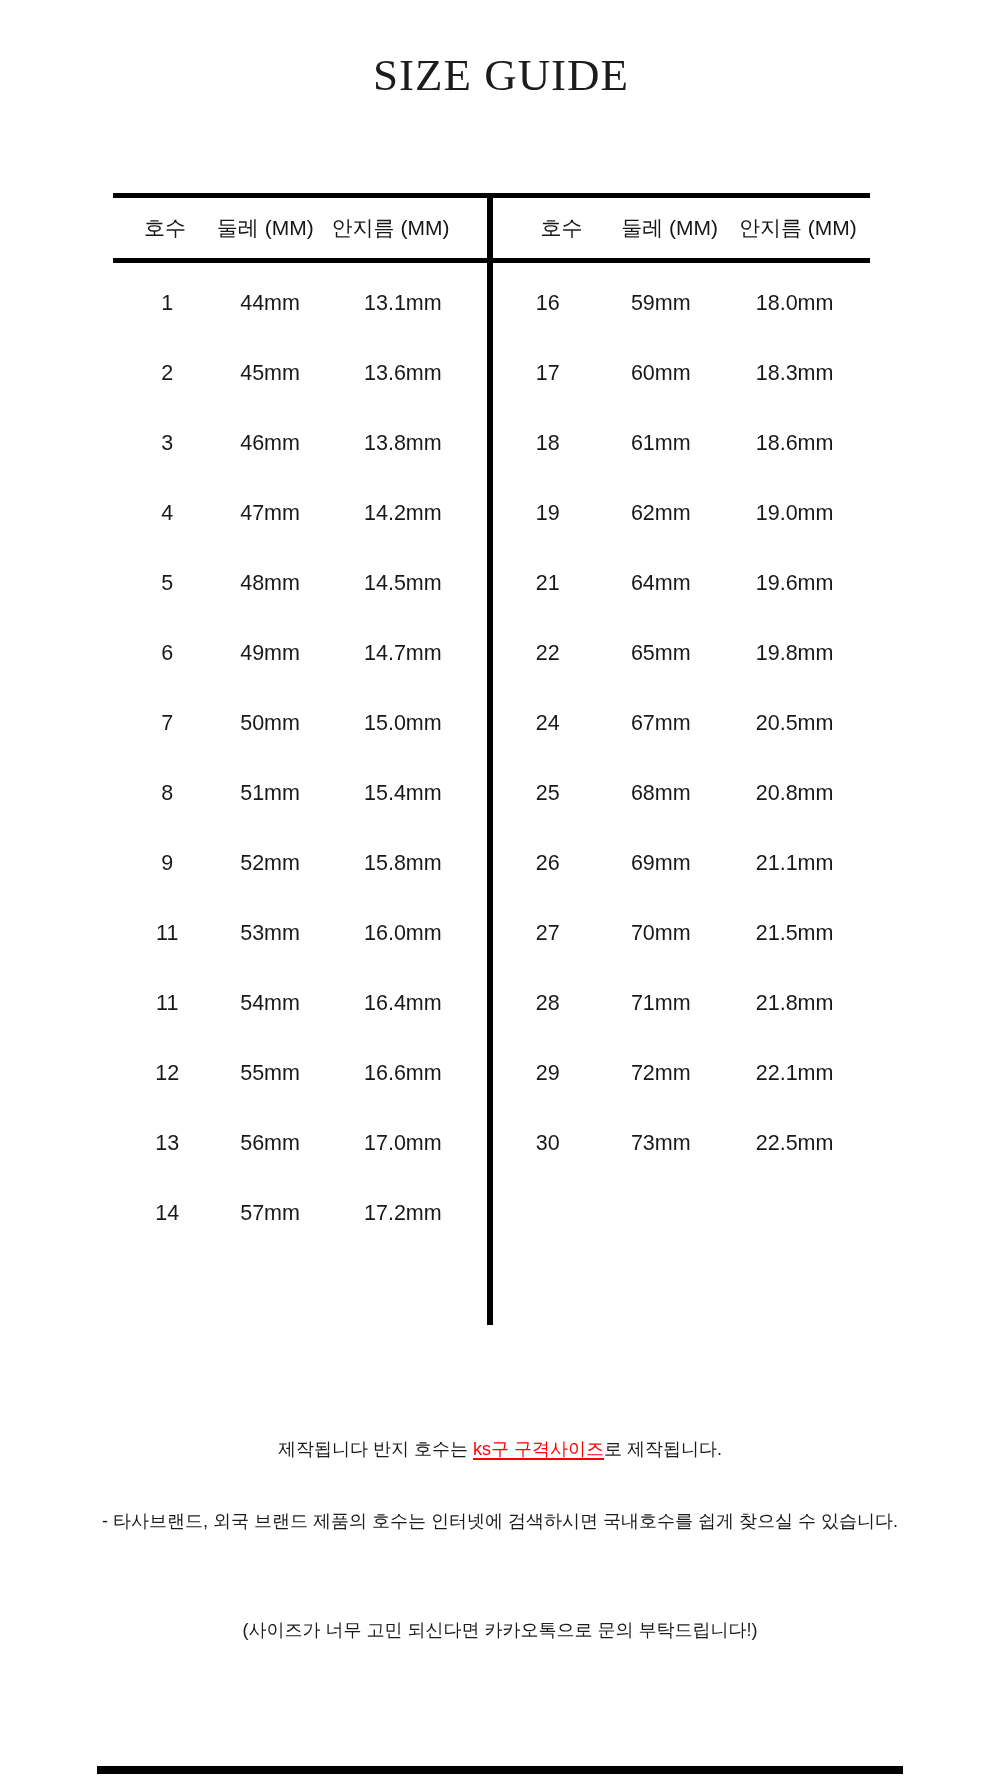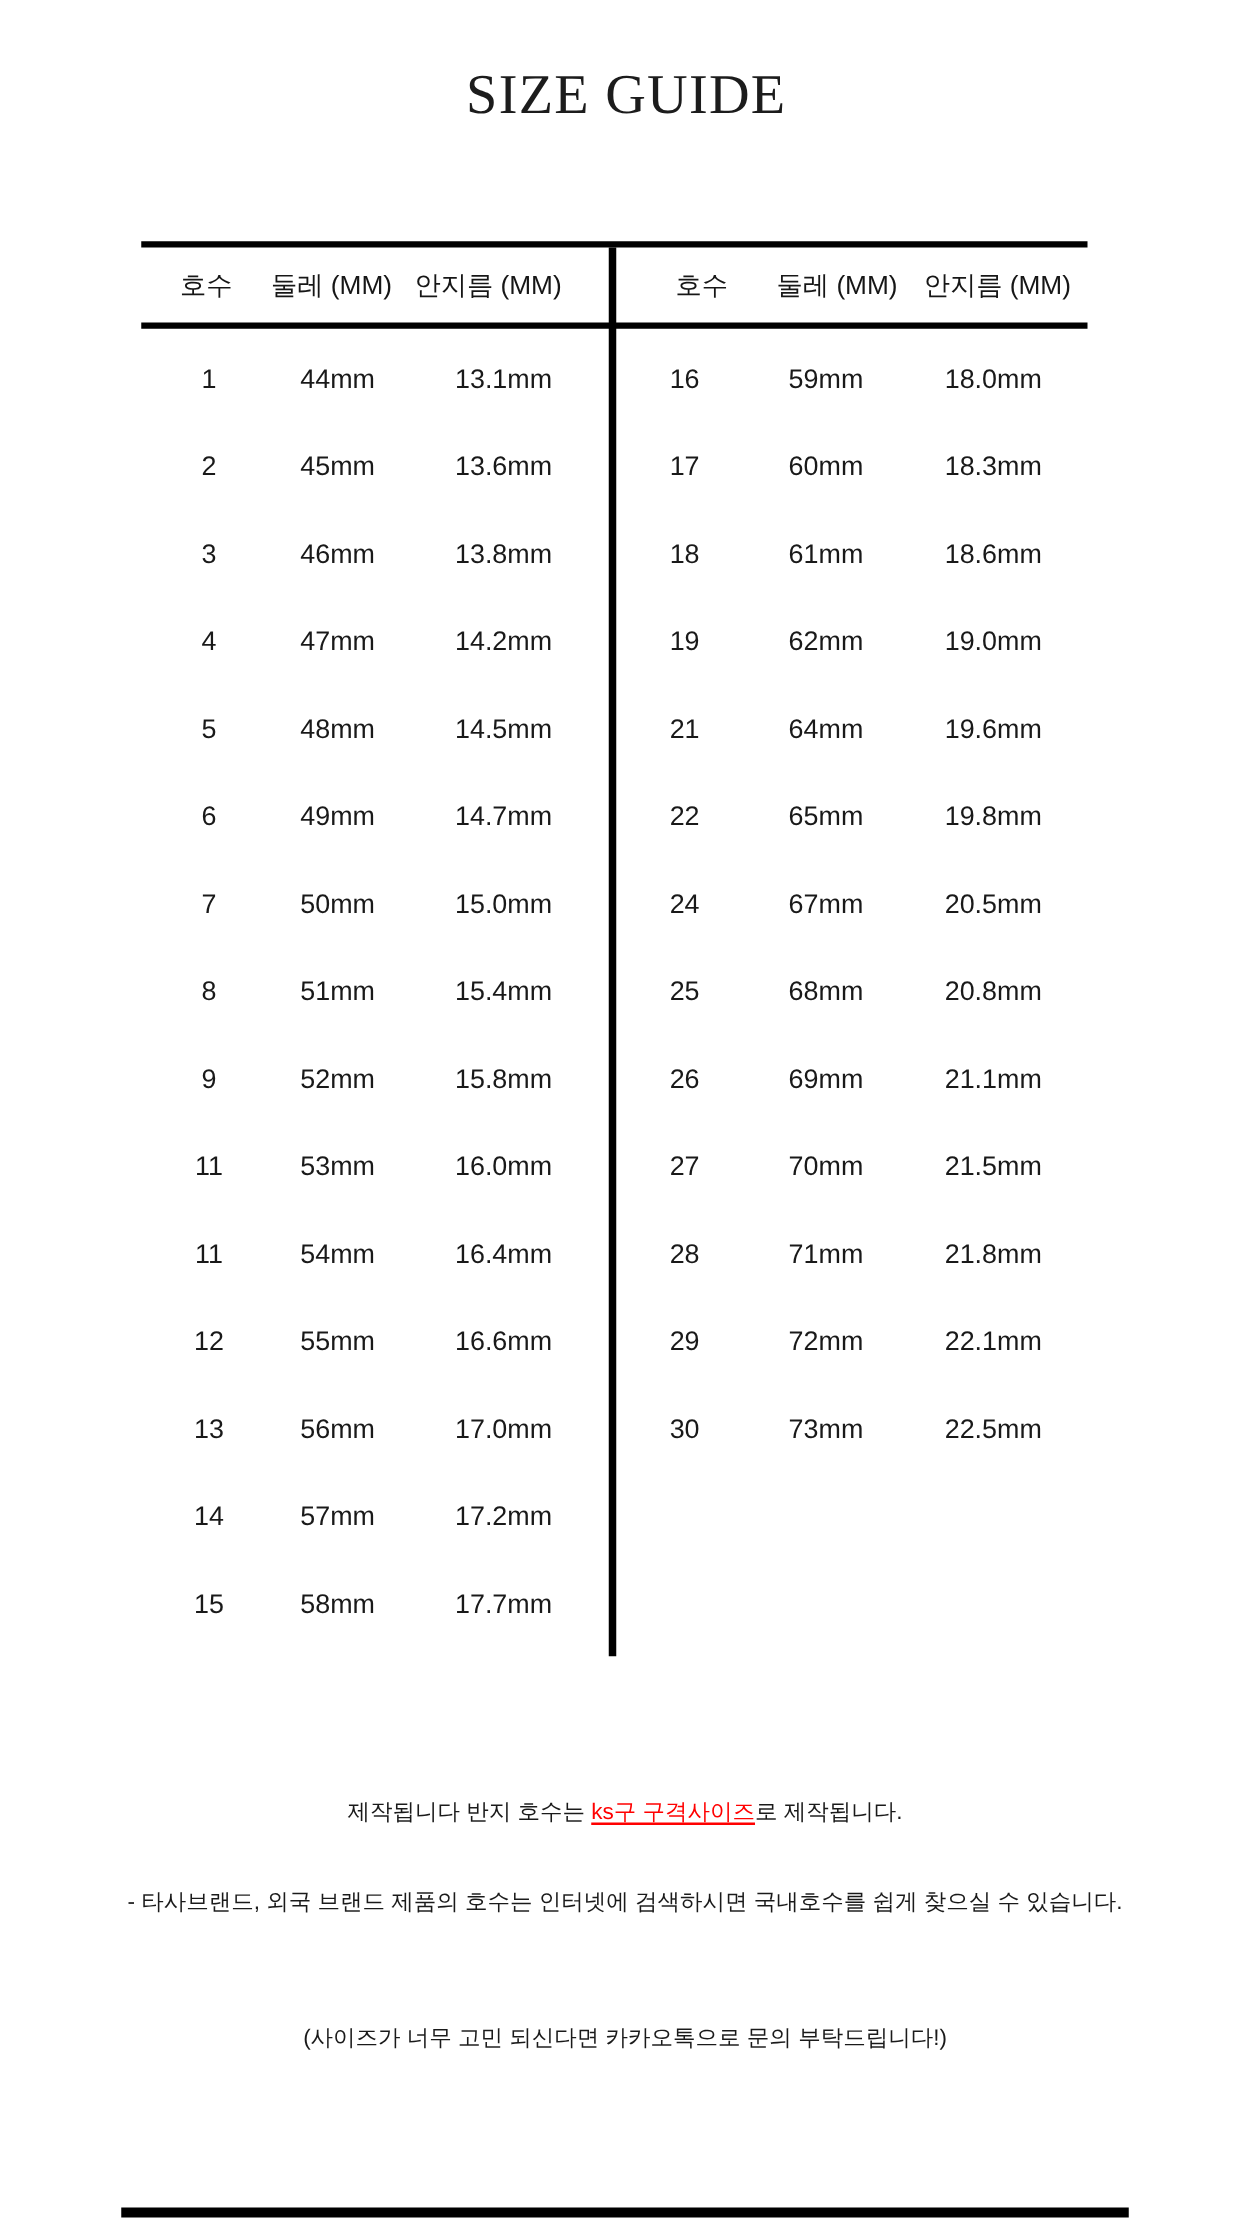--- a/index.html
+++ b/index.html
@@ -186,25 +186,20 @@
           <div class="trow">
             <div class="tcell">13</div>
             <div class="tcell">56mm</div>
             <div class="tcell">17.0mm</div>
           </div>
           <div class="trow">
             <div class="tcell">14</div>
             <div class="tcell">57mm</div>
             <div class="tcell">17.2mm</div>
           </div>
-          <div class="trow">
-            <div class="tcell">15</div>
-            <div class="tcell">58mm</div>
-            <div class="tcell">17.7mm</div>
-          </div>
         </div>
       <div class="tbody-half half-r">
           <div class="trow">
             <div class="tcell">16</div>
             <div class="tcell">59mm</div>
             <div class="tcell">18.0mm</div>
           </div>
           <div class="trow">
             <div class="tcell">17</div>
             <div class="tcell">60mm</div>

